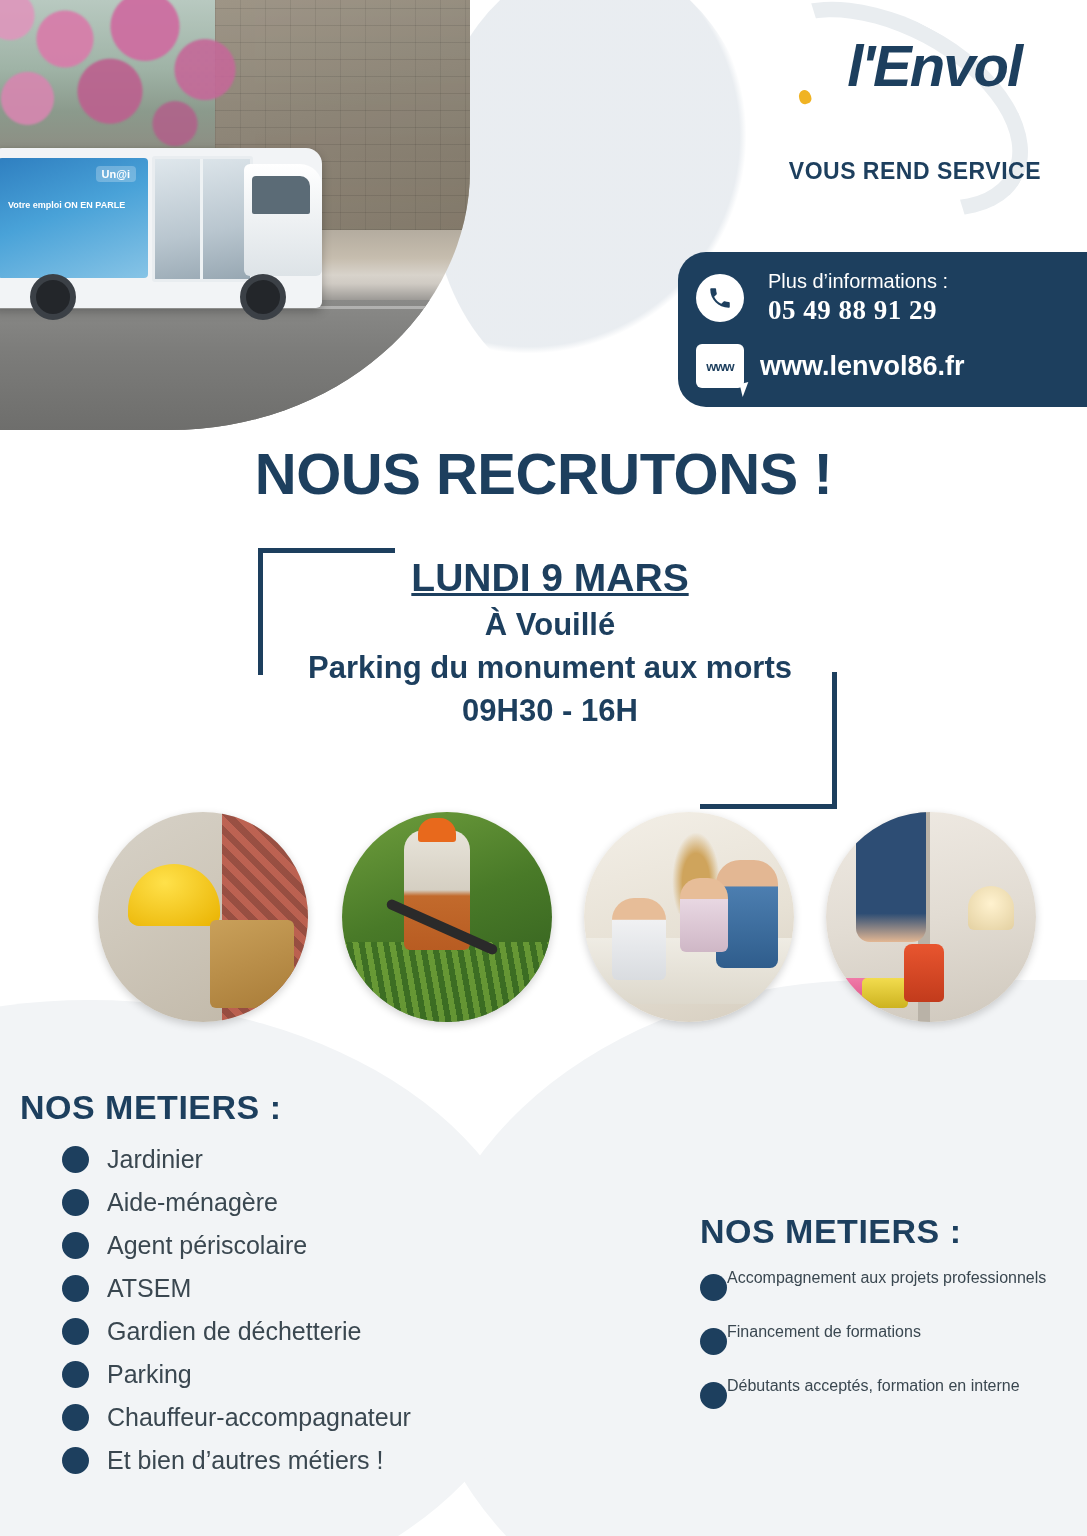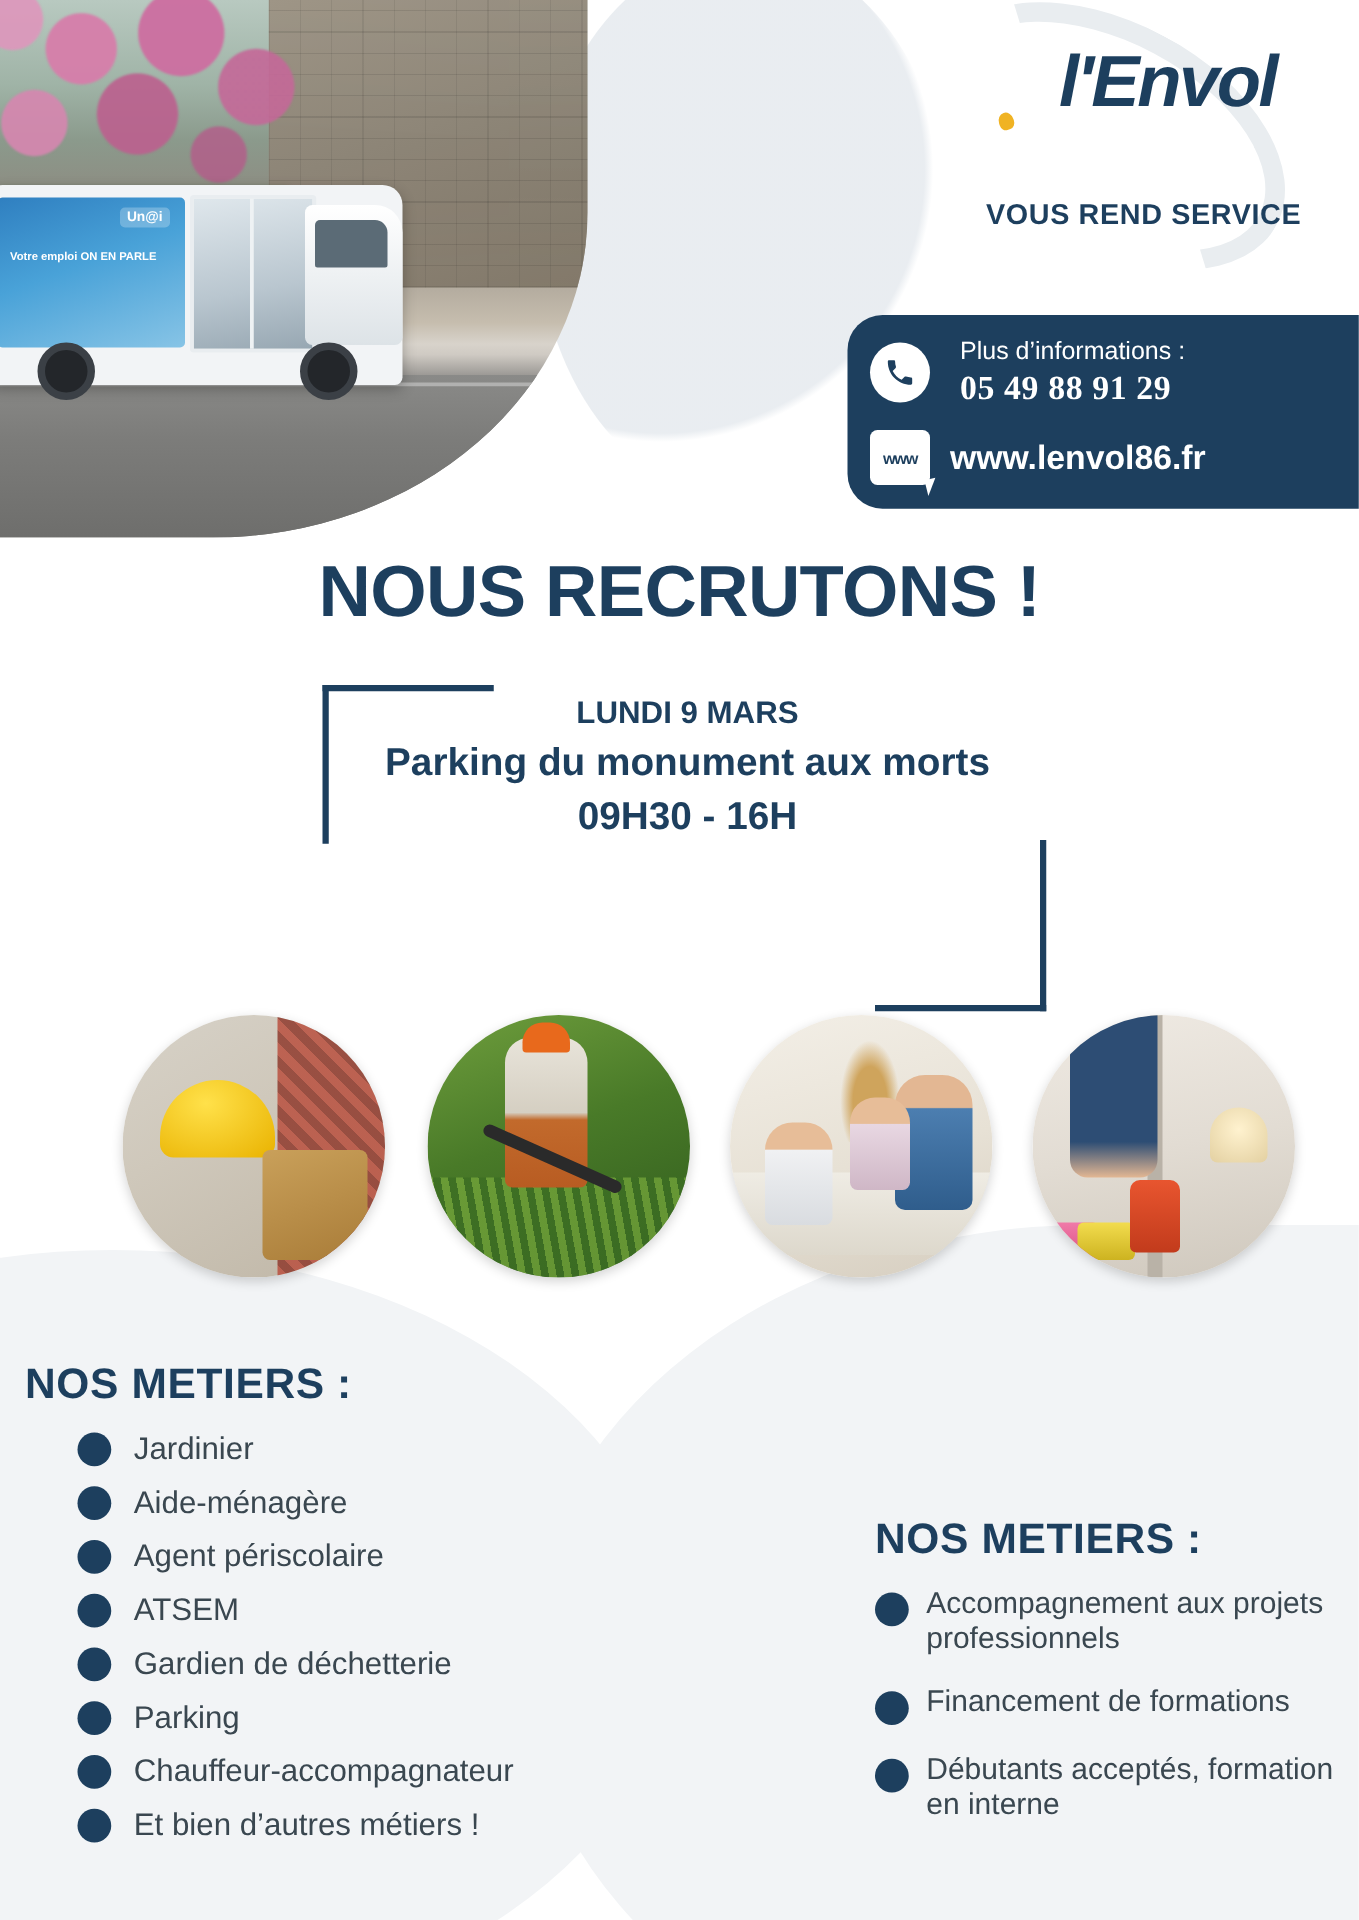--- a/index.html
+++ b/index.html
@@ -353,21 +353,21 @@
 
   
   .event {
     position: absolute;
     left: 260px;
     top: 556px;
     width: 580px;
     text-align: center;
     color: #1d3f5e;
   }
-  .event .l1 { font-size: 25px; font-weight: bold; margin-bottom: 7px; }
+  .event .l1 { font-size: 39px; font-weight: bold; margin-bottom: 7px; text-decoration: underline; }
   .event .l2 { font-size: 31px; font-weight: bold; margin-bottom: 7px; }
   .event .l3 { font-size: 31px; font-weight: bold; line-height: 1.15; margin-bottom: 7px; }
   .event .l4 { font-size: 31px; font-weight: bold; }
 
   .bracket-tl {
     position: absolute;
     left: 258px;
     top: 548px;
     width: 132px;
     height: 122px;
@@ -565,23 +565,22 @@
   }
   .values {
     position: absolute;
     left: 700px;
     top: 1212px;
     width: 370px;
   }
   .values li {
     display: flex;
     align-items: flex-start;
-    gap: 14px;
     margin: 0 0 22px 0;
-    font-size: 24px;
+    font-size: 16px;
     line-height: 1.18;
     color: #3a4750;
   }
   .values .bullet { margin-top: 5px; }
 </style>
 </head>
 <body>
 
 <div class="poster">
 
@@ -633,20 +632,21 @@
       <div class="site">www.lenvol86.fr</div>
     </div>
   </div>
 
   <div class="headline">NOUS RECRUTONS !</div>
 
   <div class="bracket-tl"></div>
   <div class="bracket-br"></div>
   <div class="event">
     <div class="l1">LUNDI 9 MARS</div>
+    <div class="l2">À Vouillé</div>
     <div class="l3">Parking du monument aux morts</div>
     <div class="l4">09H30 - 16H</div>
   </div>
 
   <div class="circles">
     <div class="circle c1">
       <div class="bg"></div>
       <div class="shirt"></div>
       <div class="helmet"></div>
       <div class="belt"></div>

